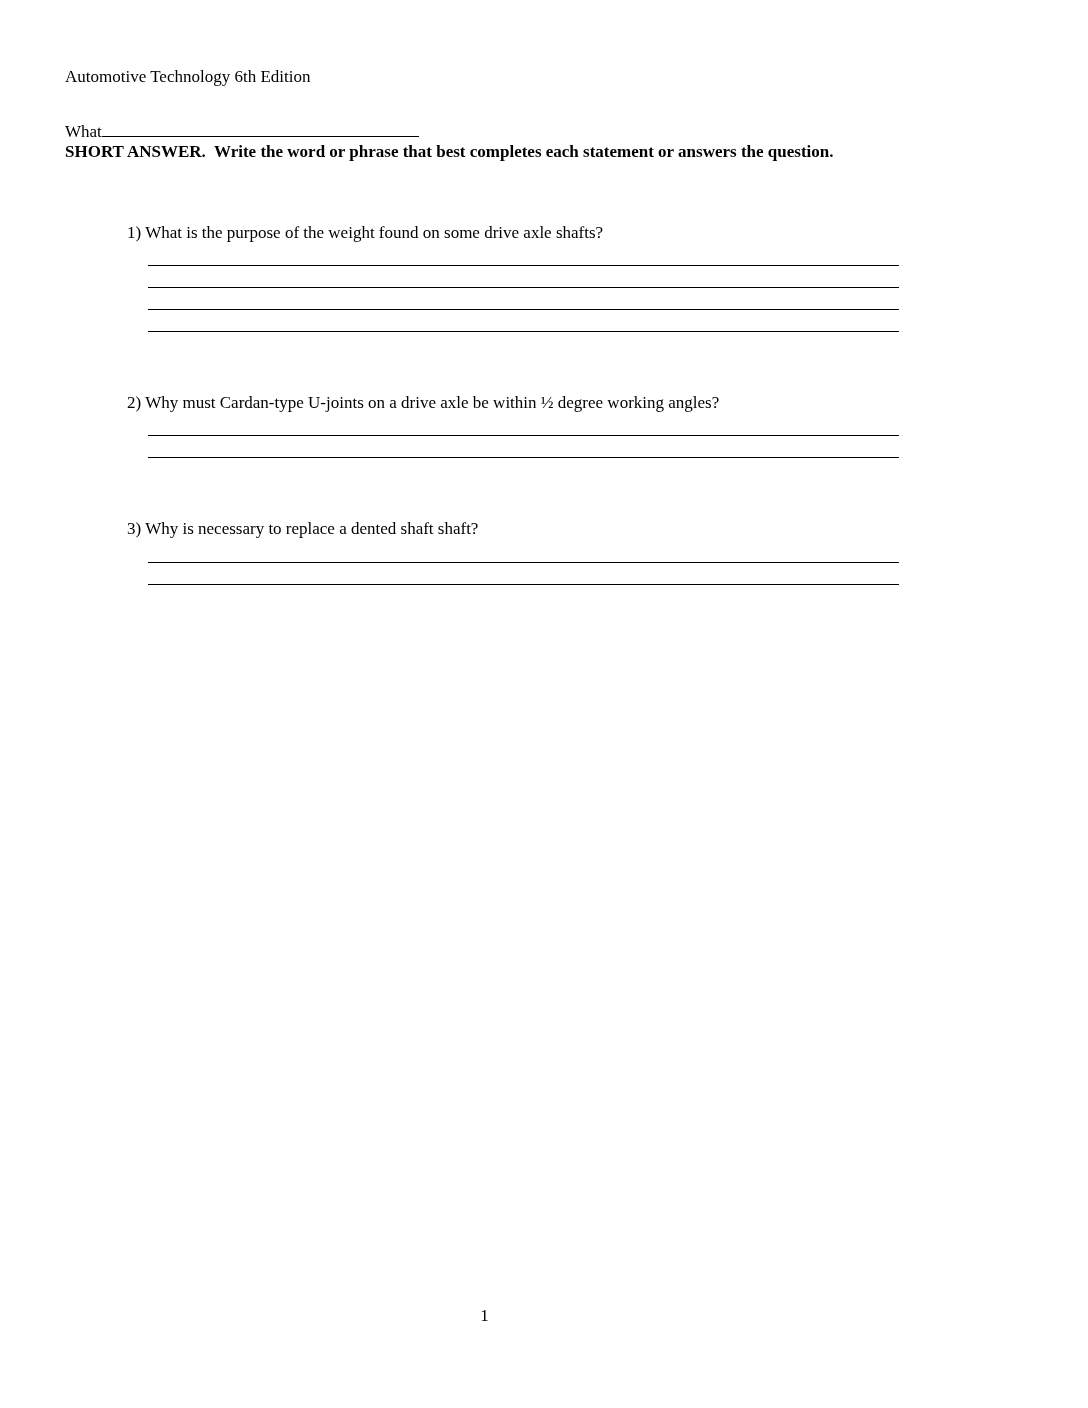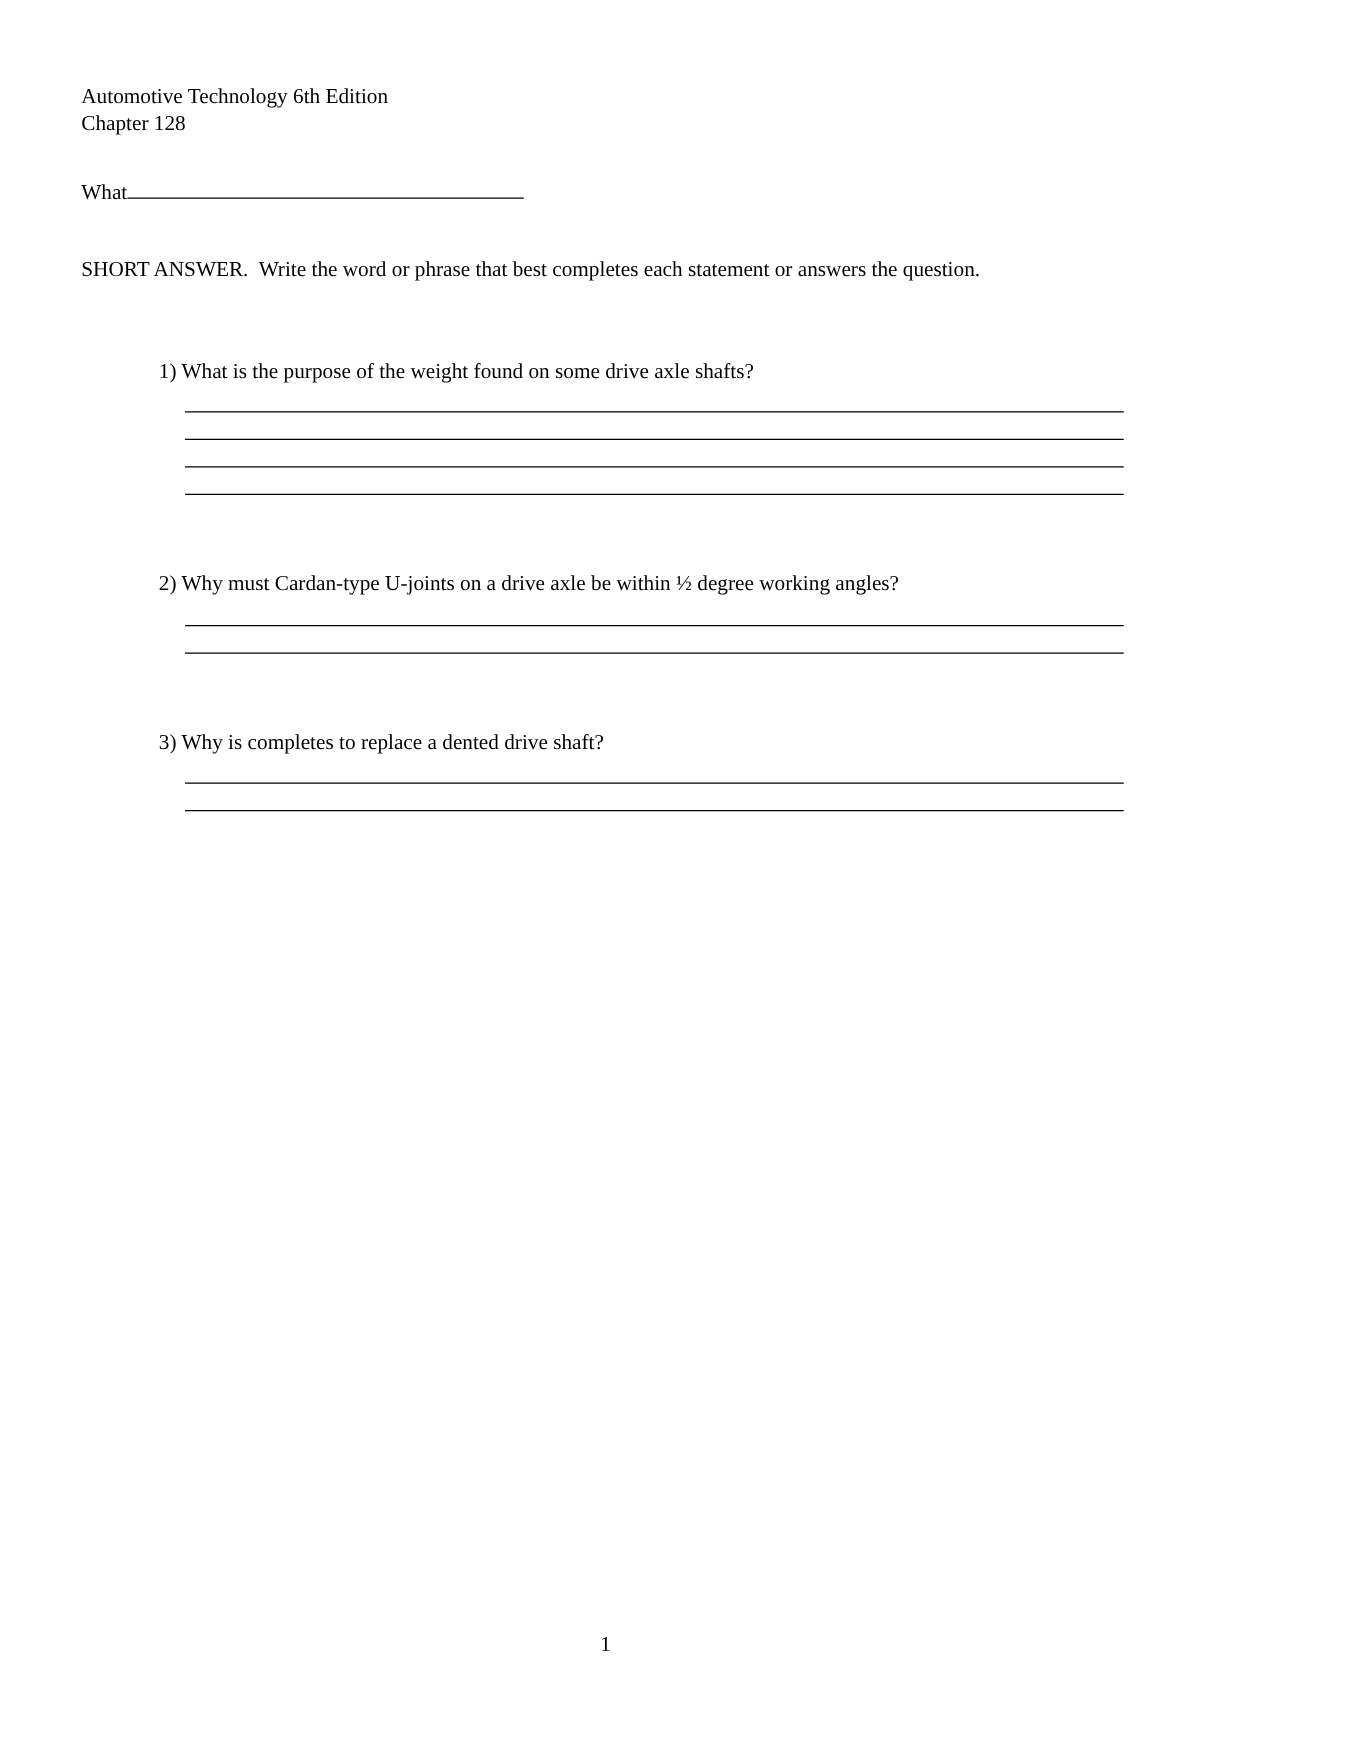--- a/index.html
+++ b/index.html
@@ -27,22 +27,21 @@
     white-space: nowrap;
   }
   .name-line {
     display: inline-block;
     width: 317px;
     height: 1.05em;
     border-bottom: 1px solid #000000;
     vertical-align: baseline;
   }
   .instruction {
-    margin-top: 42px;
-    font-weight: normal;
+    font-weight: bold;
     white-space: pre-wrap;
   }
   .question {
     margin-left: 62px;
     margin-top: 60px;
   }
   .q-text {
     line-height: 1.25;
   }
   .q-number {
@@ -65,21 +64,20 @@
     font-size: 17px;
   }
 </style>
 </head>
 <body>
 
 <div class="page">
 
   <div class="header-block">
     <div>Automotive Technology 6th Edition</div>
-    <div>Chapter 128</div>
   </div>
 
   <div class="name-row">
     <span>What</span><span class="name-line"></span>
   </div>
 
   <div class="instruction">SHORT ANSWER.  Write the word or phrase that best completes each statement or answers the question.</div>
 
   <div class="question">
     <div class="q-text"><span class="q-number">1)</span><span>What is the purpose of the weight found on some drive axle shafts?</span></div>
@@ -93,21 +91,21 @@
 
   <div class="question">
     <div class="q-text"><span class="q-number">2)</span><span>Why must Cardan-type U-joints on a drive axle be within ½ degree working angles?</span></div>
     <div class="answer-lines">
         <div class="answer-line"></div>
         <div class="answer-line"></div>
       </div>
   </div>
 
   <div class="question">
-    <div class="q-text"><span class="q-number">3)</span><span>Why is completes to replace a dented drive shaft?</span></div>
+    <div class="q-text"><span class="q-number">3)</span><span>Why is necessary to replace a dented shaft shaft?</span></div>
     <div class="answer-lines">
         <div class="answer-line"></div>
         <div class="answer-line"></div>
       </div>
   </div>
 
 
 
   <div class="footer">1</div>
 

